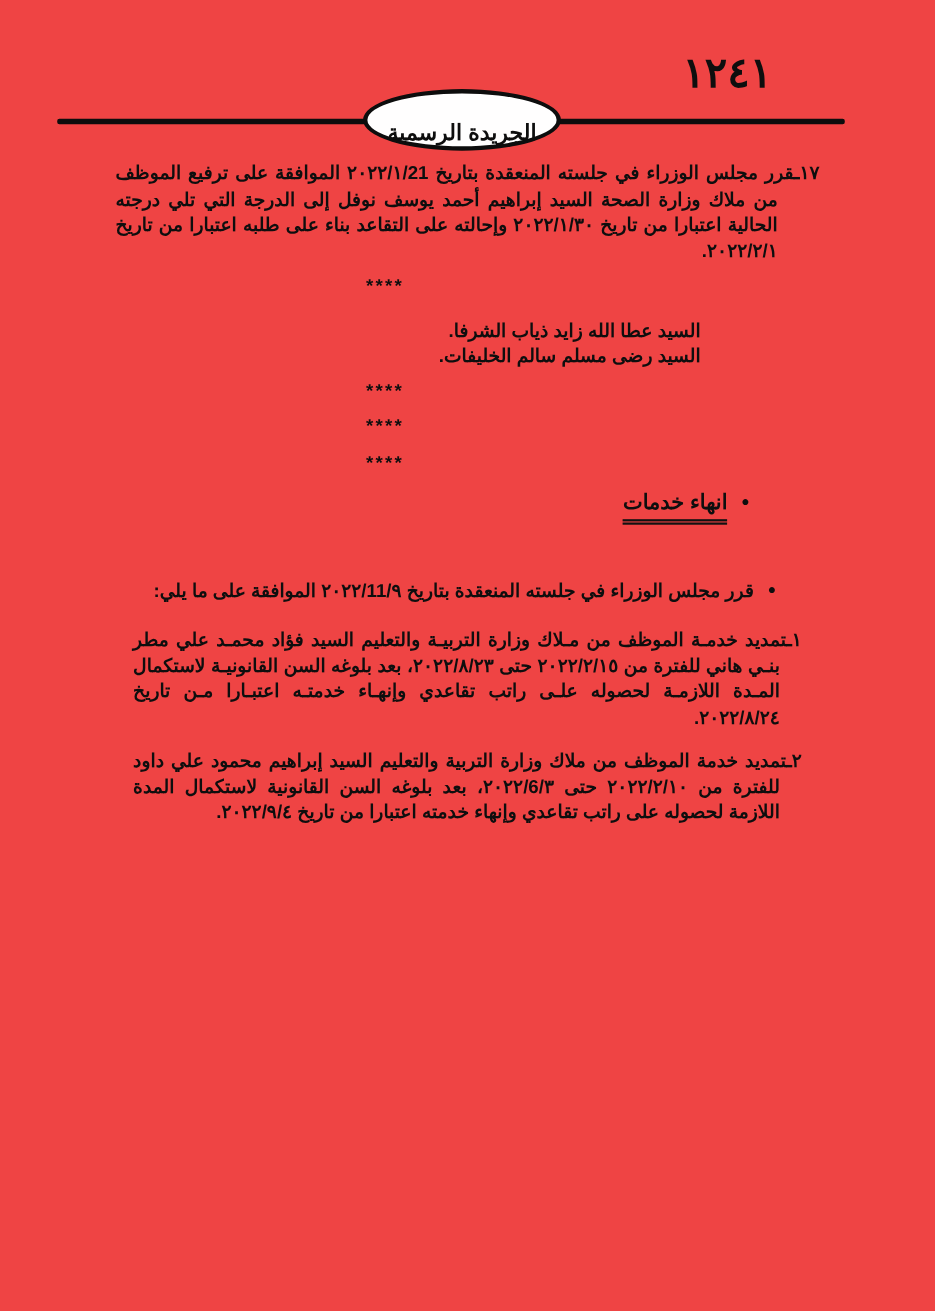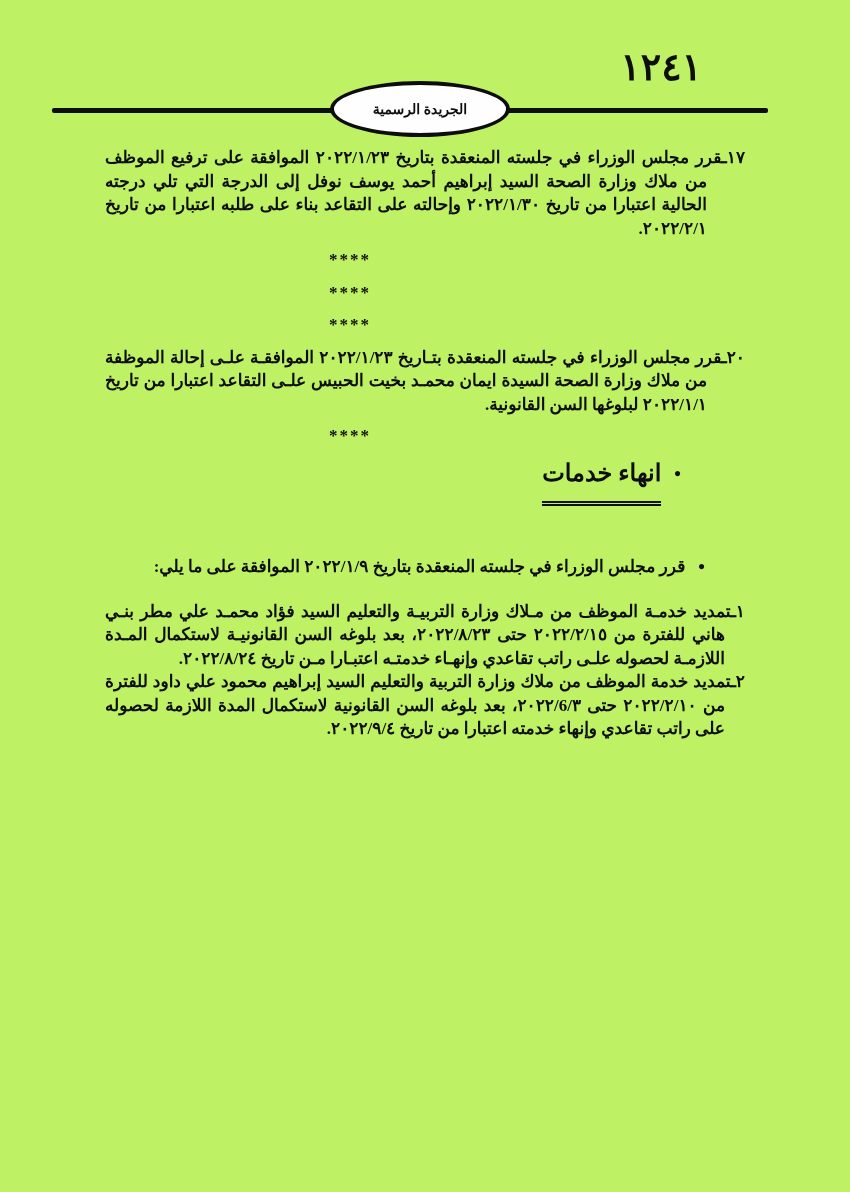--- a/index.html
+++ b/index.html
@@ -1,41 +1,41 @@
 <!DOCTYPE html>
 <html lang="ar" dir="rtl"><head>
 <meta charset="utf-8">
 <style>
   html,body { margin:0; padding:0; background:#e8e8e8; }
   .page {
     position:relative;
     width:850px; height:1192px;
     margin:0 auto;
-    background:#bef264;
+    background:#ef4444;
     color:#0e0e0e;
-    font-family:Liberation Serif, serif;
+    font-family:Liberation Sans, sans-serif;
     overflow:hidden;
   }
   
   .header { position:absolute; top:0; left:0; right:0; height:146px; }
   .page-number {
     position:absolute; top:48px; right:148px;
     font-size:38px; font-weight:bold; letter-spacing:3px;
     line-height:1; direction:rtl;
   }
   .header-rule {
     position:absolute; top:108px; left:52px; width:716px; height:5px;
     background:#0d0d0d; border-radius:2px;
   }
   .badge {
     position:absolute; top:81px; left:330px;
     width:172px; height:48px;
     background:#fffefe; border:4px solid #0d0d0d; border-radius:50%;
-    display:flex; align-items:center; justify-content:center;
-    font-size:14px; font-weight:bold; direction:rtl;
+    display:flex; align-items:flex-end; justify-content:center;
+    font-size:20px; font-weight:bold; direction:rtl;
   }
   
   .content {
     position:absolute; top:146px; right:105px; left:105px;
     direction:rtl; text-align:justify;
     font-size:17px; font-weight:bold; line-height:23.5px;
   }
   p.decision { margin:0; padding-right:38px; text-indent:-38px; }
   p.decision .num { letter-spacing:0.5px; }
   .sep {
@@ -44,71 +44,74 @@
   }
   .names { margin:17px 108px 5px 0; text-align:right; line-height:23.5px; }
   .names div { margin:0; }
   .heading-row {
     margin:14px 64px 0 0;
     display:flex; align-items:flex-start; gap:13px;
     text-align:right;
   }
   .bullet { font-size:19px; line-height:23px; }
   .heading-text {
-    font-size:24px; letter-spacing:0.5px;
-    padding-bottom:16px;
+    font-size:19px; letter-spacing:0.5px;
+    padding-bottom:2px;
     border-bottom:5px double #111;
     text-align:center;
   }
   .intro-row {
     margin:49px 40px 0 0;
     display:flex; align-items:flex-start; gap:13px;
     text-align:justify;
   }
   .items { margin-top:21px; }
-  p.item { margin:0; padding-right:20px; text-indent:-20px; }
+  p.item { margin:16px; padding-right:20px; text-indent:-20px; }
 </style>
 </head>
 <body>
 
 <div class="page">
 
   <div class="header">
     <div class="page-number">١٢٤١</div>
     <div class="header-rule"></div>
     <div class="badge">
       <span>الجريدة الرسمية</span>
     </div>
   </div>
 
   <div class="content">
 
-    <p class="decision"><span class="num">١٧ـ</span><span>قرر مجلس الوزراء في جلسته المنعقدة بتاريخ ٢٠٢٢/١/٢٣ الموافقة على ترفيع الموظف من ملاك وزارة الصحة السيد إبراهيم أحمد يوسف نوفل إلى الدرجة التي تلي درجته الحالية اعتبارا من تاريخ ٢٠٢٢/١/٣٠ وإحالته على التقاعد بناء على طلبه اعتبارا من تاريخ ٢٠٢٢/٢/١.</span></p>
+    <p class="decision"><span class="num">١٧ـ</span><span>قرر مجلس الوزراء في جلسته المنعقدة بتاريخ ٢٠٢٢/١/21 الموافقة على ترفيع الموظف من ملاك وزارة الصحة السيد إبراهيم أحمد يوسف نوفل إلى الدرجة التي تلي درجته الحالية اعتبارا من تاريخ ٢٠٢٢/١/٣٠ وإحالته على التقاعد بناء على طلبه اعتبارا من تاريخ ٢٠٢٢/٢/١.</span></p>
 
     <div class="sep">****</div>
 
 
+    <div class="names">
+      <div>السيد عطا الله زايد ذياب الشرفا.</div>
+      <div>السيد رضى مسلم سالم الخليفات.</div>
+    </div>
 
     <div class="sep">****</div>
 
 
     <div class="sep">****</div>
 
-    <p class="decision"><span class="num">٢٠ـ</span><span>قرر مجلس الوزراء في جلسته المنعقدة بتـاريخ ٢٠٢٢/١/٢٣ الموافقـة علـى إحالة الموظفة من ملاك وزارة الصحة السيدة ايمان محمـد بخيت الحبيس علـى التقاعد اعتبارا من تاريخ ٢٠٢٢/١/١ لبلوغها السن القانونية.</span></p>
 
     <div class="sep">****</div>
 
     <div class="heading-row">
       <span class="bullet">•</span>
       <span class="heading-text">انهاء خدمات</span>
     </div>
 
     <div class="intro-row">
       <span class="bullet">•</span>
-      <span>قرر مجلس الوزراء في جلسته المنعقدة بتاريخ ٢٠٢٢/١/٩ الموافقة على ما يلي:</span>
+      <span>قرر مجلس الوزراء في جلسته المنعقدة بتاريخ ٢٠٢٢/11/٩ الموافقة على ما يلي:</span>
     </div>
 
     <div class="items">
       <p class="item"><span class="num">١ـ</span><span>تمديد خدمـة الموظف من مـلاك وزارة التربيـة والتعليم السيد فؤاد محمـد علي مطر بنـي هاني للفترة من ٢٠٢٢/٢/١٥ حتى ٢٠٢٢/٨/٢٣، بعد بلوغه السن القانونيـة لاستكمال المـدة اللازمـة لحصوله علـى راتب تقاعدي وإنهـاء خدمتـه اعتبـارا مـن تاريخ ٢٠٢٢/٨/٢٤.</span></p>
       <p class="item"><span class="num">٢ـ</span><span>تمديد خدمة الموظف من ملاك وزارة التربية والتعليم السيد إبراهيم محمود علي داود للفترة من ٢٠٢٢/٢/١٠ حتى ٢٠٢٢/6/٣، بعد بلوغه السن القانونية لاستكمال المدة اللازمة لحصوله على راتب تقاعدي وإنهاء خدمته اعتبارا من تاريخ ٢٠٢٢/٩/٤.</span></p>
     </div>
 
   </div>
 </div>
 

